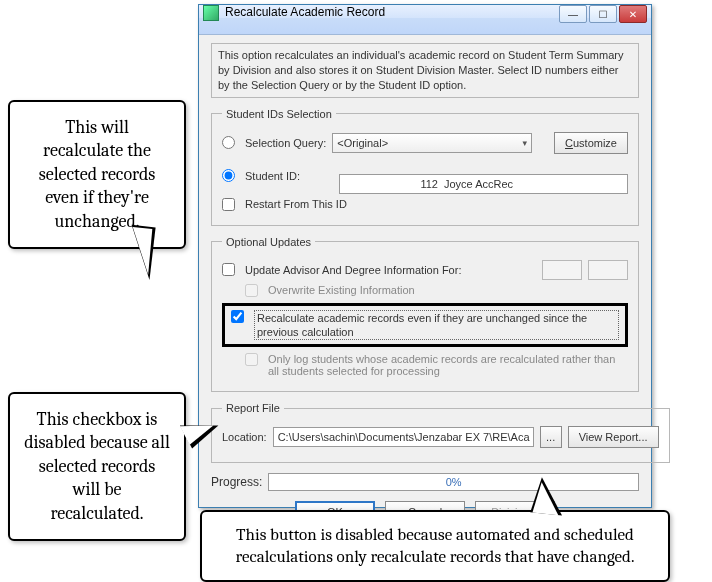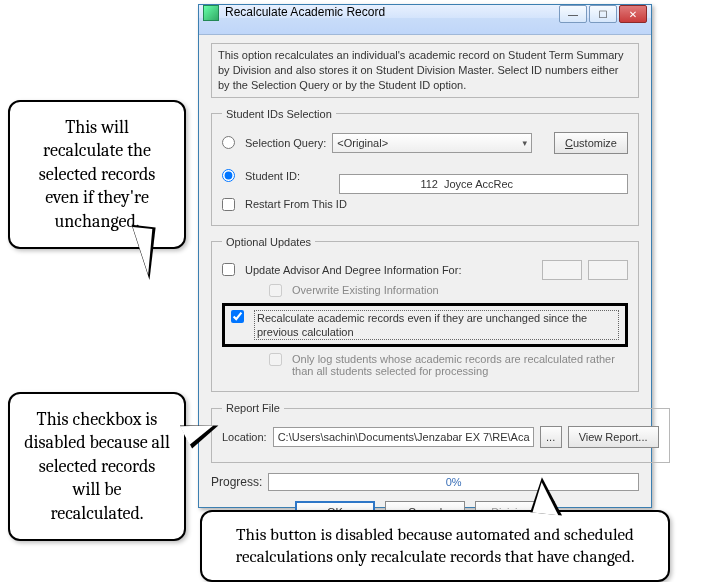--- a/index.html
+++ b/index.html
@@ -92,21 +92,21 @@
   .textfield {
     height: 20px;
     border: 1px solid #9a9a9a;
     background:#fff;
     padding: 0 4px;
     font-size: 11px;
     display:flex; align-items:center;
     overflow:hidden; white-space:nowrap;
   }
   .disabled-text { color:#888; }
-  .sub-indent { margin-left: 28px; padding-left: 19px; }
+  .sub-indent { margin-left: 4px; padding-left: 19px; }
   .highlight-box {
     border: 3px solid #000;
     padding: 4px 6px;
     margin: 6px 0;
   }
   .highlight-box .row { margin:0; align-items:flex-start;}
   .highlight-box label { line-height:1.3; }
   .progress-row { display:flex; align-items:center; gap:6px; margin:2px 0 10px 0;}
   .progress-bar {
     flex:1; height:18px; border:1px solid #9a9a9a; background:#fff;
@@ -114,21 +114,21 @@
     font-size:11px; color:#3a6fb7;
   }
   .button-row { display:flex; justify-content:center; gap:10px; margin-top:4px;}
   .small-field { width: 40px; height:20px; border:1px solid #b8b8b8; background:#f4f4f4; }
 
   
   .callout {
     position:absolute;
     background:#fff;
     border:2px solid #000;
-    border-radius:12px;
+    border-radius:6px;
     padding:14px 14px;
     font-family: "Cambria", "Georgia", serif;
     font-size: 18px;
     text-align:center;
     line-height:1.3;
     box-shadow: 2px 2px 4px rgba(0,0,0,0.25);
   }
   .callout.small { width: 178px; }
   .callout.wide { width: 470px; font-size:17px; padding:12px 20px;}
   

